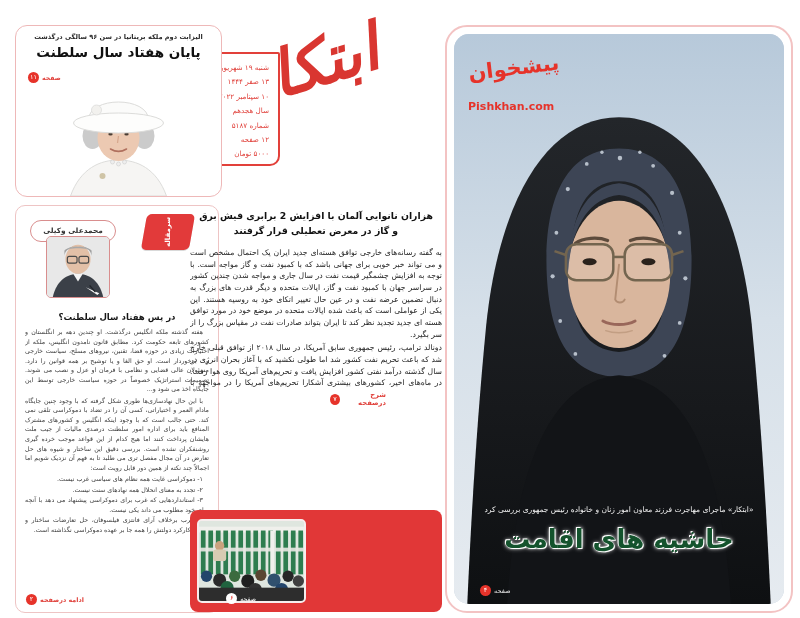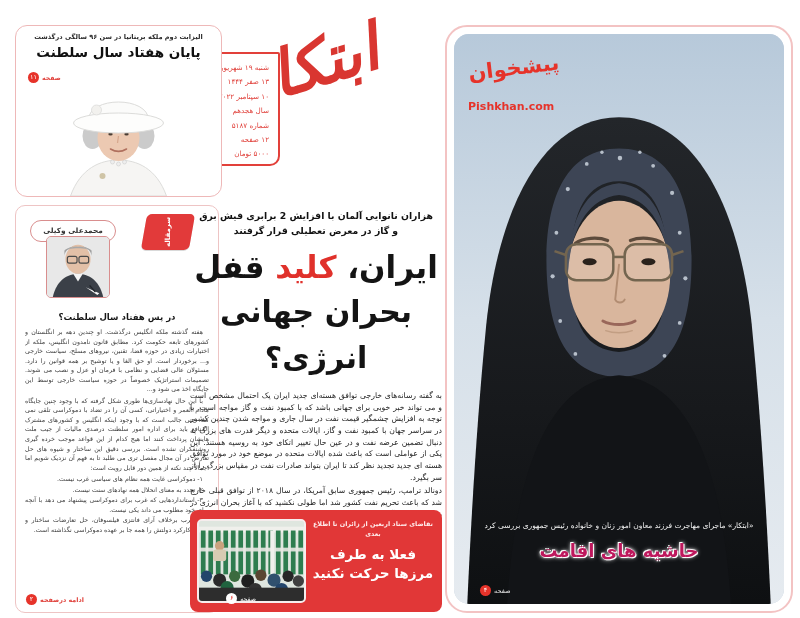--- a/index.html
+++ b/index.html
@@ -12,22 +12,22 @@
     background:#fff; border:2px solid #f3c3c3; border-radius:22px; padding:7px; }
   .portrait-wrap { position:relative; width:100%; height:100%; border-radius:15px; overflow:hidden; background:#c6d3e0; }
   .portrait-wrap svg { position:absolute; inset:0; width:100%; height:100%; }
 
   .pishkhan { position:absolute; top:22px; left:14px; text-align:left; direction:ltr; }
   .pishkhan .fa { display:block; color:#e6332a; font-weight:bold; font-size:21px; transform:rotate(-7deg); letter-spacing:-1px; }
   .pishkhan .en { display:block; color:#e6332a; font-size:11px; font-weight:bold; margin-top:20px; }
 
   .photo-overlay { position:absolute; left:0; right:0; bottom:30px; text-align:center; padding:0 14px; }
   .po-kicker { color:#f3f3f3; font-size:7.5px; margin-bottom:10px; }
-  .po-red { color:#be185d; font-size:18px; font-weight:bold;
-    text-shadow:0 0 3px #fff, 0 0 5px rgba(255,255,255,.95), 1px 1px 0 #fff, -1px -1px 0 #fff; margin-bottom:13px; }
+  .po-red { color:#14532d; font-size:26px; font-weight:bold;
+    text-shadow:0 0 3px #fff, 0 0 5px rgba(255,255,255,.95), 1px 1px 0 #fff, -1px -1px 0 #fff; margin-bottom:20px; }
   .po-white { color:#ffffff; font-size:21px; font-weight:bold; letter-spacing:0; }
   .po-badge { position:absolute; left:26px; bottom:-22px; display:flex; align-items:center; gap:3px; direction:rtl; }
   .po-badge .lbl { color:#eee; font-size:6.5px; }
 
   .circle-badge { width:11px; height:11px; border-radius:50%; background:#e6332a; color:#fff;
     display:inline-flex; align-items:center; justify-content:center; font-size:6.5px; line-height:1; }
   .circle-badge.white { background:#fff; color:#e6332a; }
 
   
   .masthead { position:absolute; left:190px; top:26px; width:252px; height:178px; }
@@ -258,24 +258,20 @@
       <p class="pt">۴- غرب برخلاف آرای فانتزی فیلسوفان، حل تعارضات ساختار و ارتقای کارکرد دولتش را همه جا بر عهده دموکراسی نگذاشته است.</p>
     </div>
     <div class="ed-continue">
       <span class="lbl">ادامه درصفحه</span>
       <span class="circle-badge">۲</span>
     </div>
   </div>
 
   <div class="lead">
     <div class="lead-kicker">هزاران نانوایی آلمان با افزایش 2 برابری فیش برق و گاز در معرض تعطیلی قرار گرفتند</div>
-    <div class="lead-headline">
-      <div class="l1"><span>ایران، </span><span class="hl">کلید</span><span> قفل</span></div>
-      <div class="l2">بحران جهانی انرژی؟</div>
-    </div>
     <div class="lead-body">
       <p>به گفته رسانه‌های خارجی توافق هسته‌ای جدید ایران یک احتمال مشخص است و می تواند خبر خوبی برای جهانی باشد که با کمبود نفت و گاز مواجه است. با توجه به افزایش چشمگیر قیمت نفت در سال جاری و مواجه شدن چندین کشور در سراسر جهان با کمبود نفت و گاز، ایالات متحده و دیگر قدرت های بزرگ به دنبال تضمین عرضه نفت و در عین حال تغییر اتکای خود به روسیه هستند. این یکی از عواملی است که باعث شده ایالات متحده در موضع خود در مورد توافق هسته ای جدید تجدید نظر کند تا ایران بتواند صادرات نفت در مقیاس بزرگ را از سر بگیرد.</p>
       <p>دونالد ترامپ، رئیس جمهوری سابق آمریکا، در سال ۲۰۱۸ از توافق قبلی خارج شد که باعث تحریم نفت کشور شد اما طولی نکشید که با آغاز بحران انرژی در سال گذشته درآمد نفتی کشور افزایش یافت و تحریم‌های آمریکا روی هوا رفت. در ماه‌های اخیر، کشورهای بیشتری آشکارا تحریم‌های آمریکا را در مواجهه با ناامنی انرژی نادیده گرفته‌اند که منجر به افزایش ۵۸۰ درصدی درآمد نفت و میعانات کشور از مارس تا ژوئیه در مقایسه با مدت مشابه سال گذشته شده است. تقویت مجدد صنعت نفت ایران می تواند تغییرات گسترده ای در چشم انداز نفت جهان ایجاد کند.</p>
     </div>
     <div class="lead-more">
       <span class="lbl">شرح درصفحه</span>
       <span class="circle-badge">۷</span>
     </div>
   </div>
 
@@ -316,23 +312,19 @@
             <circle cx="80" cy="62" r="7" fill="#30506e"></circle>
           <circle cx="95" cy="58" r="6" fill="#262626"></circle>
             <circle cx="106" cy="63" r="6" fill="#3f3f3f"></circle>
           <circle cx="30" cy="70" r="7" fill="#20633f"></circle>
             <circle cx="60" cy="72" r="7" fill="#333"></circle>
           <circle cx="88" cy="72" r="7" fill="#23456b"></circle>
         </g>
         <rect x="0" y="70" width="112" height="14" fill="#2d2d2d"></rect>
       </svg>
     </div>
-    <div class="rb-text">
-      <div class="rb-kicker">تقاضای ستاد اربعین از زائران تا اطلاع بعدی</div>
-      <div class="rb-headline">فعلا به طرف مرزها حرکت نکنید</div>
-    </div>
     <div class="rb-badge">
       <span class="lbl">صفحه</span>
       <span class="circle-badge white">۶</span>
     </div>
   </div>
 
 </div>
 
 </body></html>

